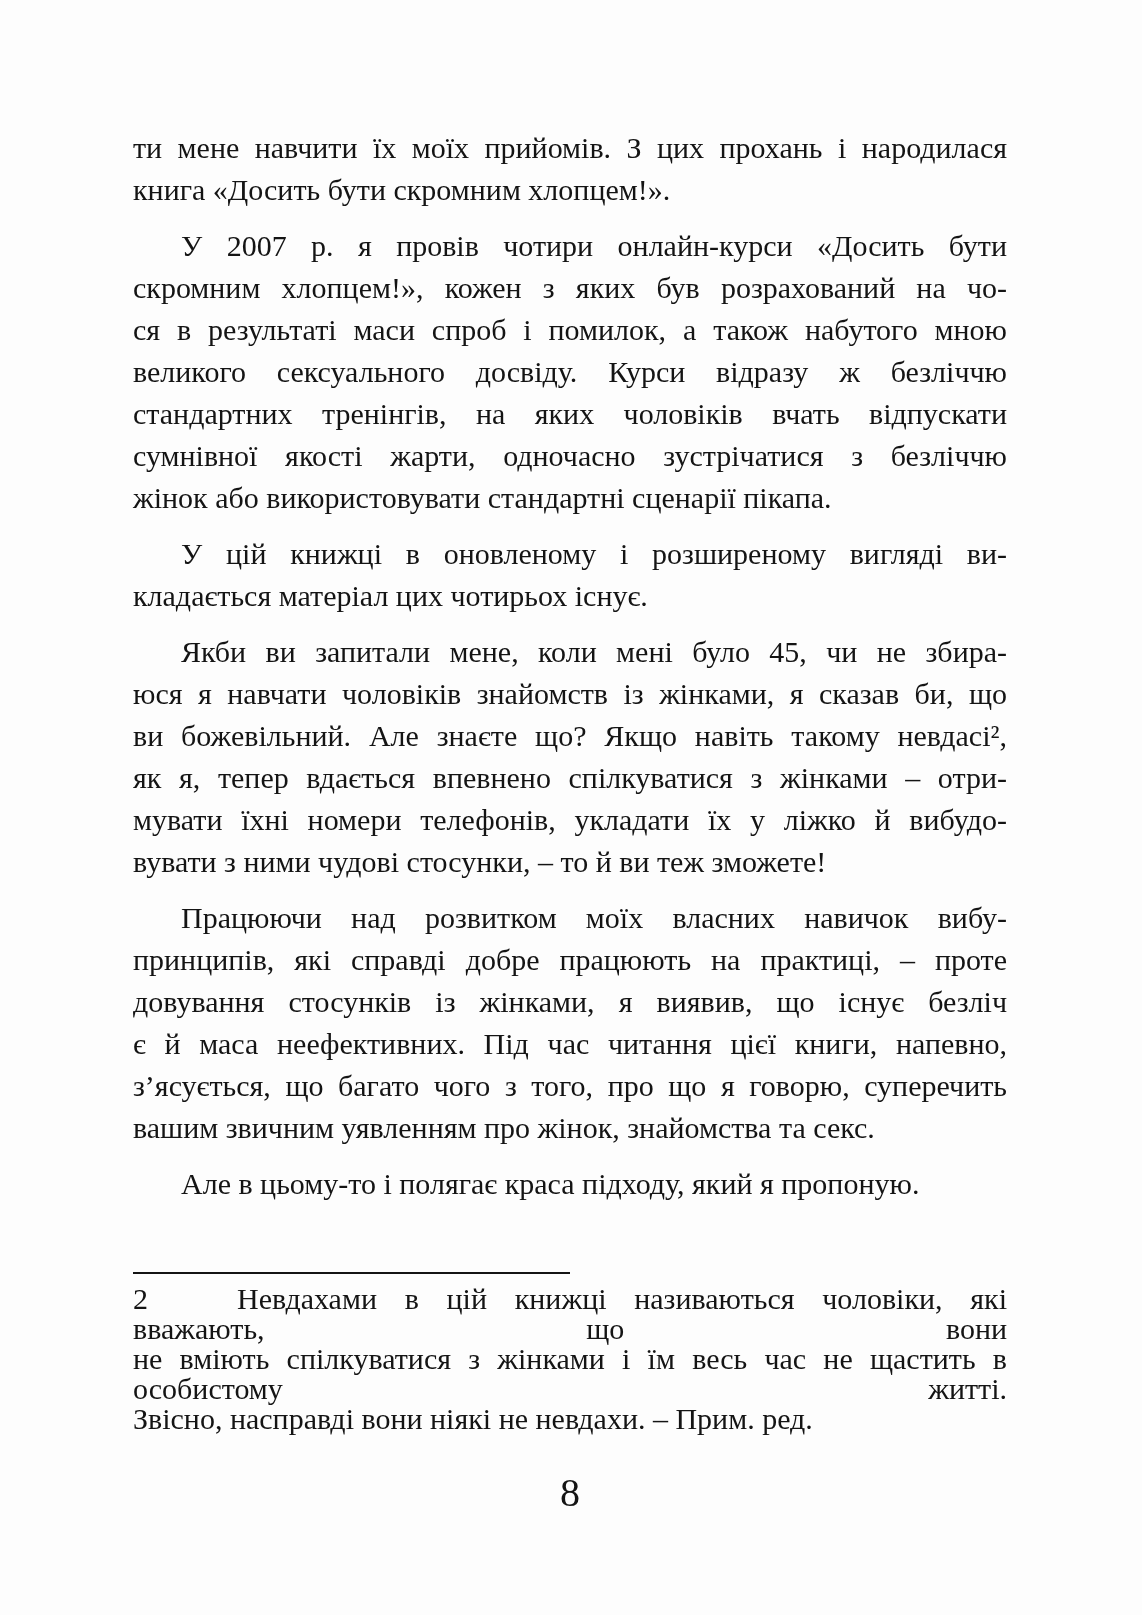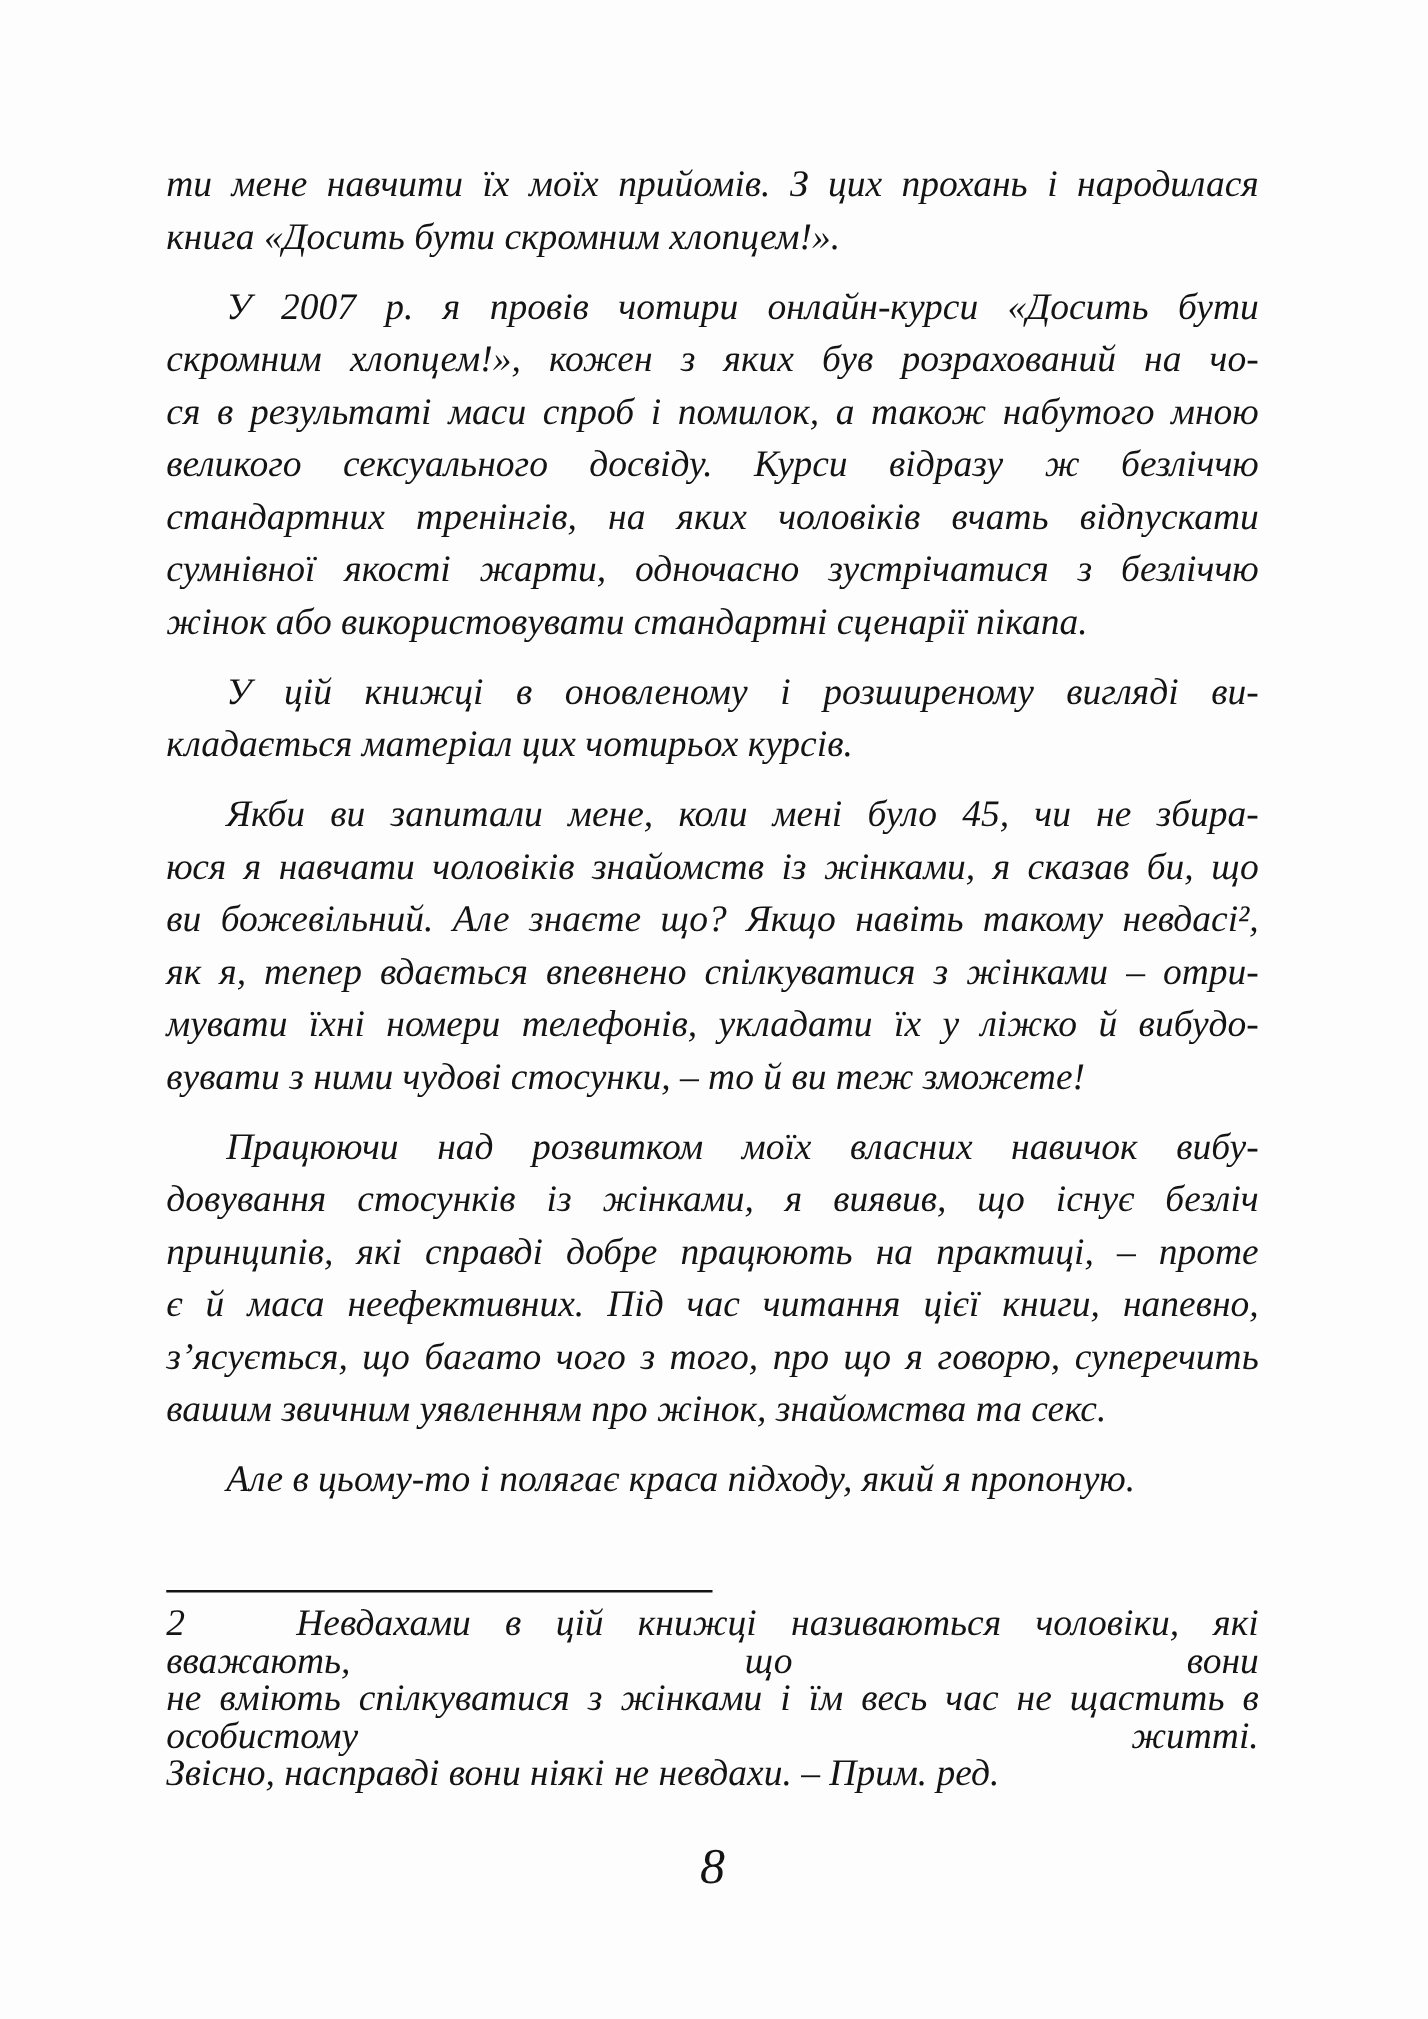--- a/index.html
+++ b/index.html
@@ -16,21 +16,20 @@
     height: 1615px;
     background: #fdfdfd;
     color: #141414;
     font-family: "Liberation Serif", "DejaVu Serif", serif;
   }
   .text-block {
     position: absolute;
     left: 133px;
     top: 127px;
     width: 874px;
-    font-style: italic;
   }
   .para { margin: 0; }
   .para + .para { margin-top: 14px; }
   .line {
     font-size: 30px;
     line-height: 42px;
     text-align: justify;
     text-align-last: justify;
     white-space: normal;
   }
@@ -76,34 +75,34 @@
           <div class="line indent">У 2007 р. я провів чотири онлайн-курси «Досить бути</div>
           <div class="line">скромним хлопцем!», кожен з яких був розрахований на чо-</div>
           <div class="line">ся в результаті маси спроб і помилок, а також набутого мною</div>
           <div class="line">великого сексуального досвіду. Курси відразу ж безліччю</div>
           <div class="line">стандартних тренінгів, на яких чоловіків вчать відпускати</div>
           <div class="line">сумнівної якості жарти, одночасно зустрічатися з безліччю</div>
           <div class="line last">жінок або використовувати стандартні сценарії пікапа.</div>
         </div>
         <div class="para">
           <div class="line indent">У цій книжці в оновленому і розширеному вигляді ви-</div>
-          <div class="line last">кладається матеріал цих чотирьох курсів.</div>
+          <div class="line last">кладається матеріал цих чотирьох існує.</div>
         </div>
         <div class="para">
           <div class="line indent">Якби ви запитали мене, коли мені було 45, чи не збира-</div>
           <div class="line">юся я навчати чоловіків знайомств із жінками, я сказав би, що</div>
           <div class="line">ви божевільний. Але знаєте що? Якщо навіть такому невдасі²,</div>
           <div class="line">як я, тепер вдається впевнено спілкуватися з жінками – отри-</div>
           <div class="line">мувати їхні номери телефонів, укладати їх у ліжко й вибудо-</div>
           <div class="line last">вувати з ними чудові стосунки, – то й ви теж зможете!</div>
         </div>
         <div class="para">
           <div class="line indent">Працюючи над розвитком моїх власних навичок вибу-</div>
+          <div class="line">принципів, які справді добре працюють на практиці, – проте</div>
           <div class="line">довування стосунків із жінками, я виявив, що існує безліч</div>
-          <div class="line">принципів, які справді добре працюють на практиці, – проте</div>
           <div class="line">є й маса неефективних. Під час читання цієї книги, напевно,</div>
           <div class="line">з’ясується, що багато чого з того, про що я говорю, суперечить</div>
           <div class="line last">вашим звичним уявленням про жінок, знайомства та секс.</div>
         </div>
         <div class="para">
           <div class="line last indent">Але в цьому-то і полягає краса підходу, який я пропоную.</div>
         </div>
       </section>
 
     <div class="footnote">

